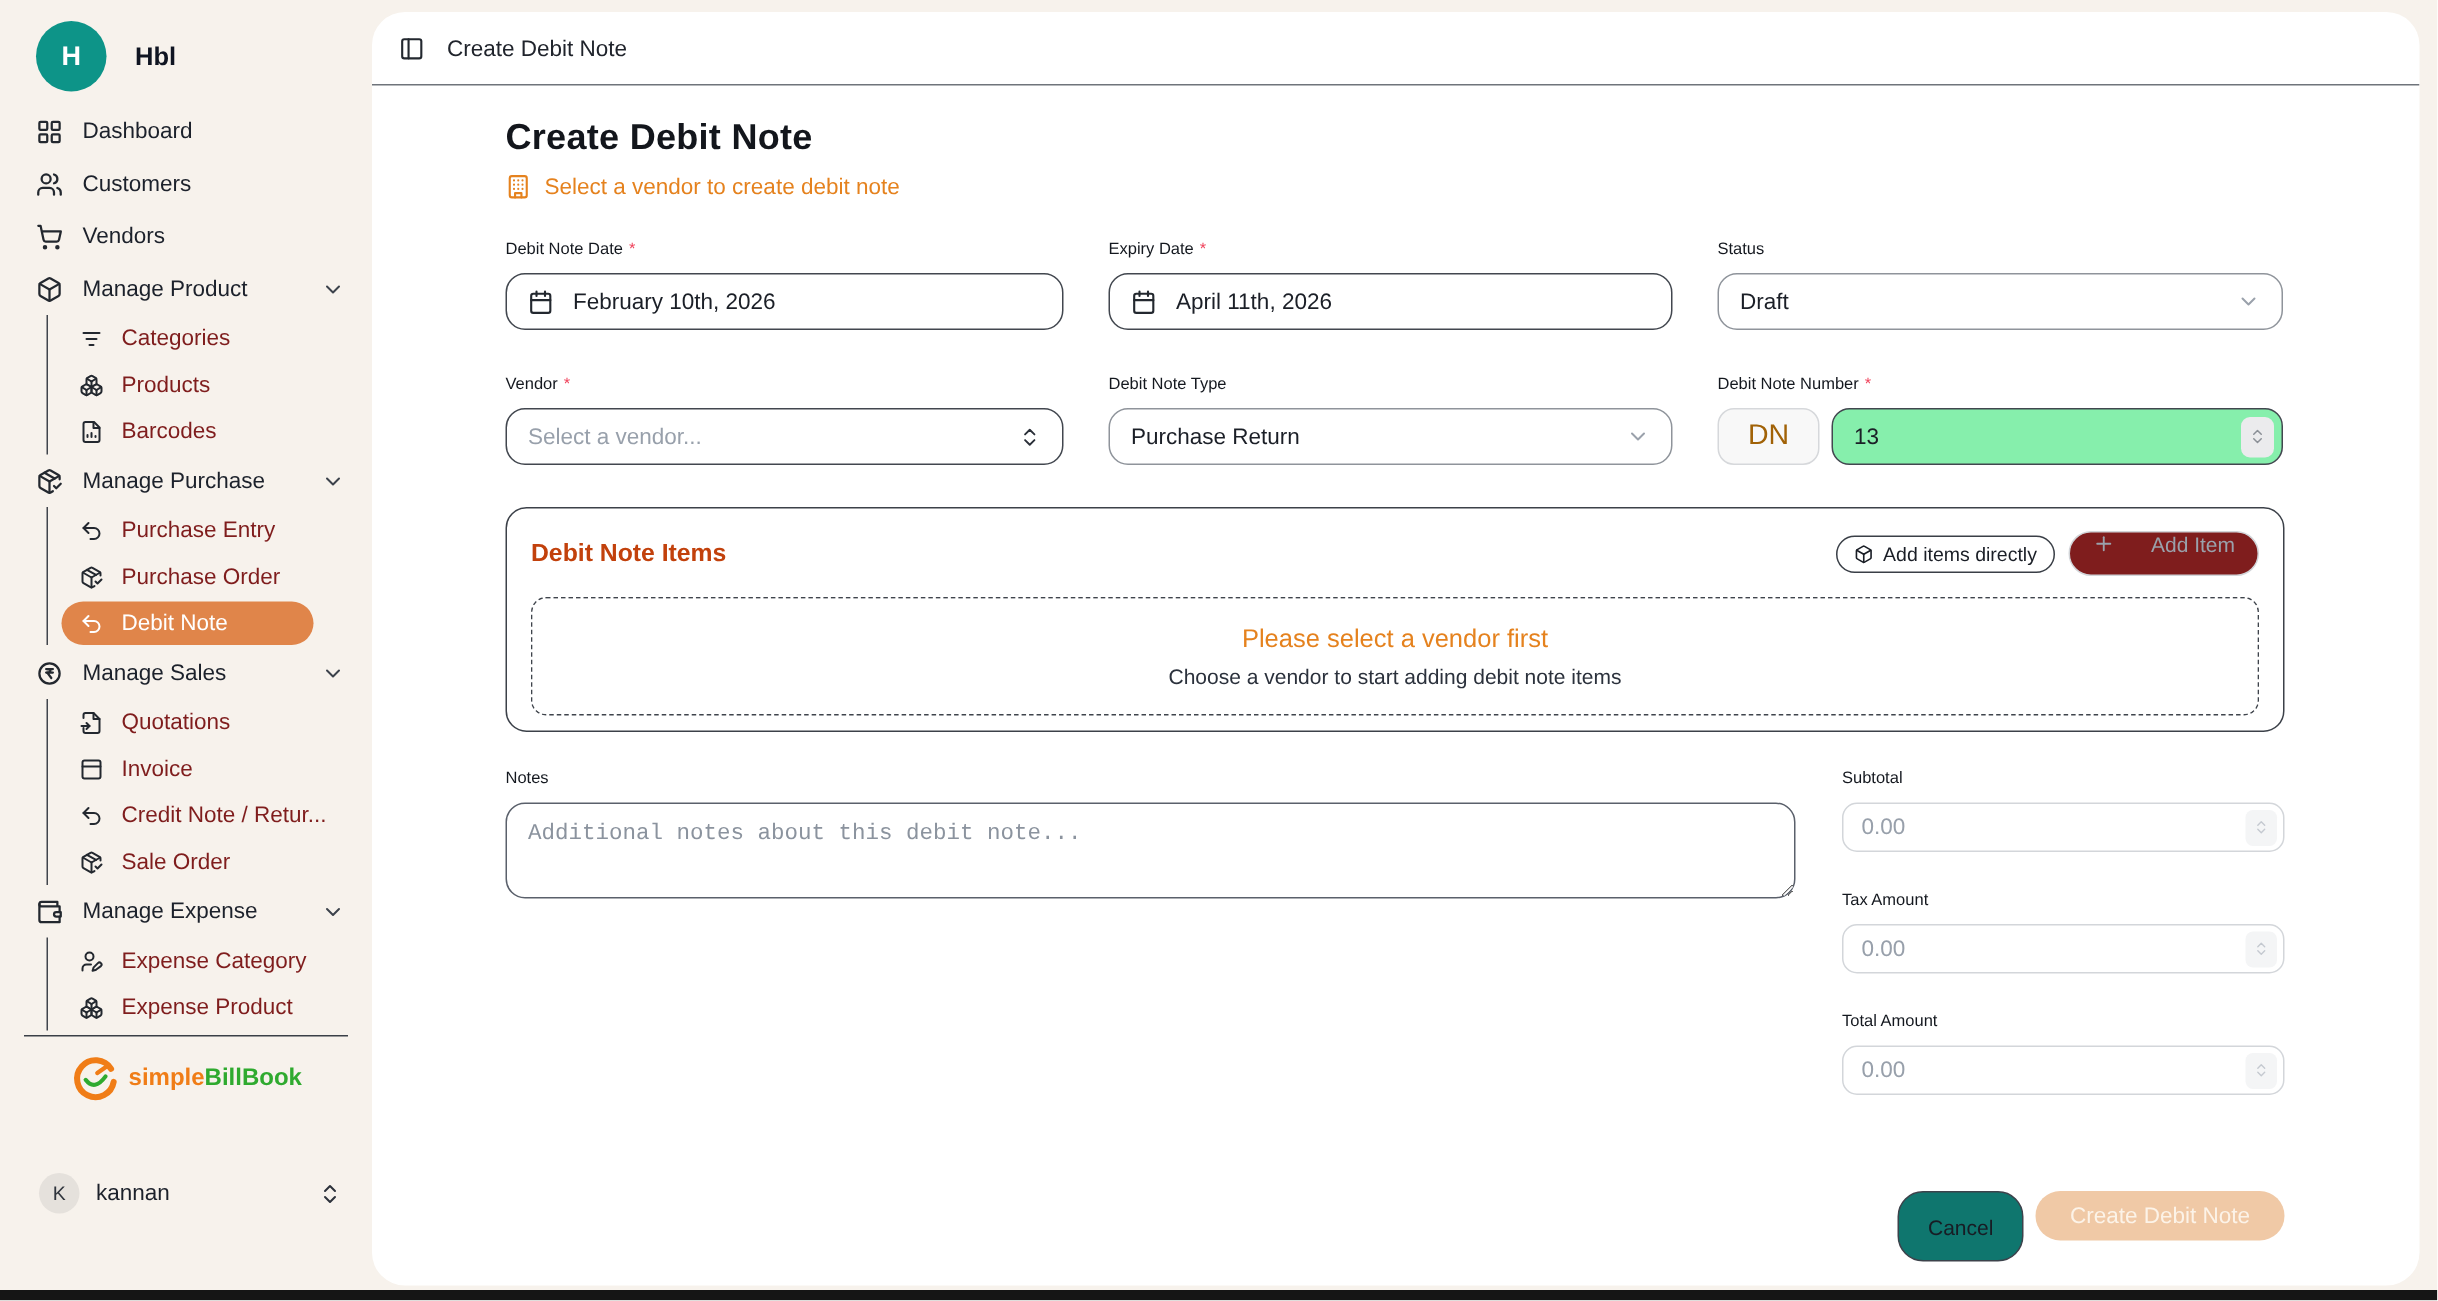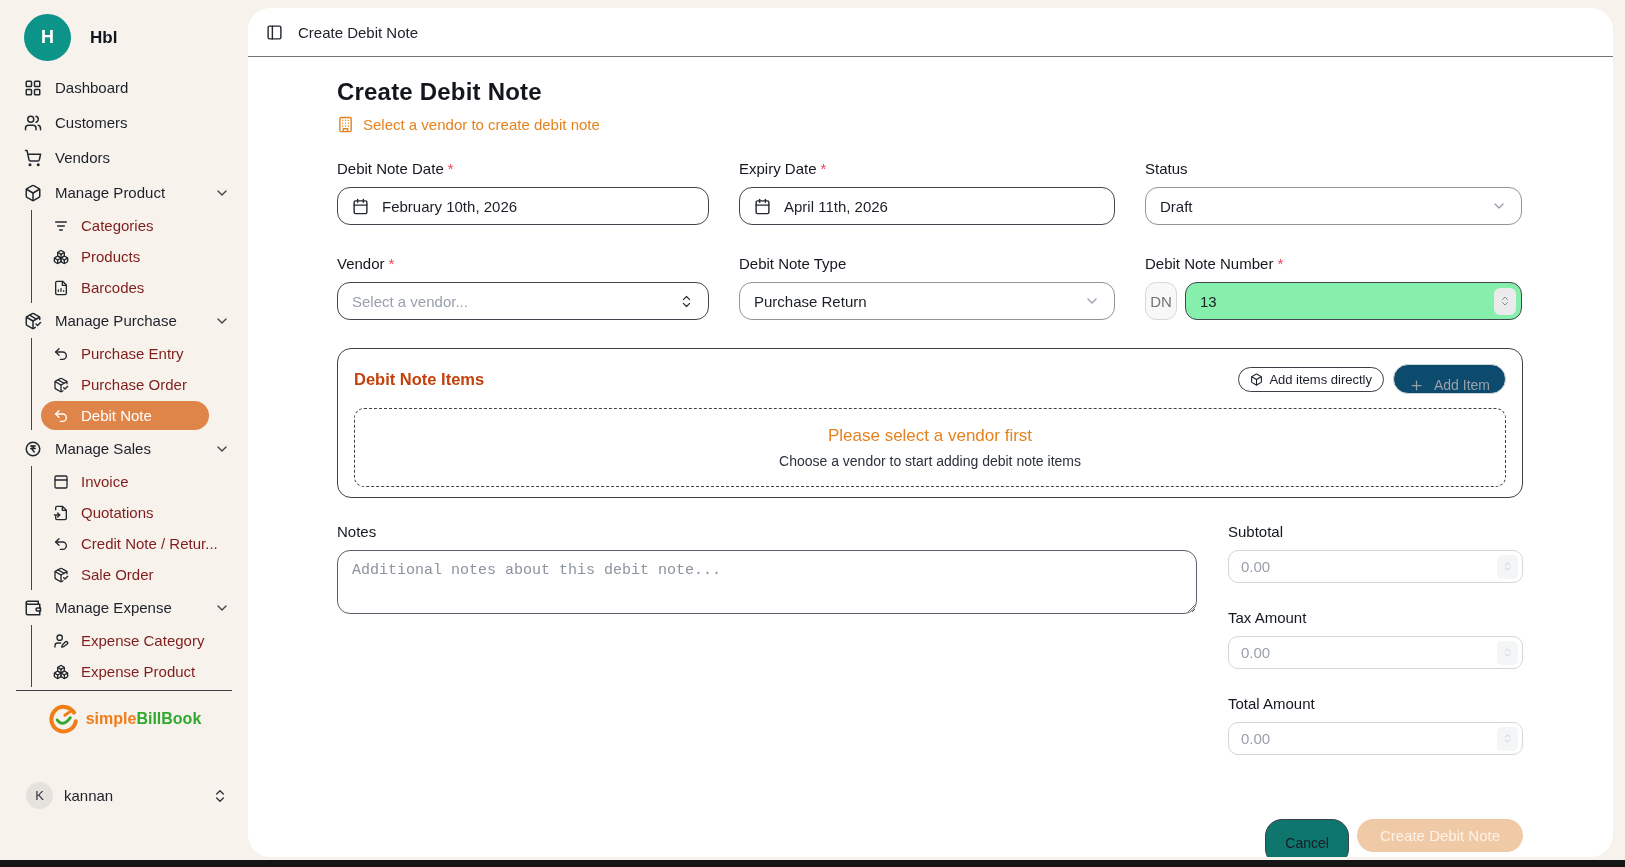--- a/index.html
+++ b/index.html
@@ -50,54 +50,54 @@
   .topbar .ic { width:17px; height:17px; color:#23282f; }
   .topbar-title { font-size:15px; color:#20242c; }
 
   .content { padding:21px 90px 0 89px; }
   .page-title { font-size:24px; font-weight:700; color:#13161c; margin-bottom:10px; letter-spacing:.2px; }
   .page-subtitle { display:flex; align-items:center; gap:9px; font-size:15px;
     color:var(--accent-text,#e5821e); margin-bottom:27px; }
   .page-subtitle .ic { width:17px; height:17px; }
 
   .grid3 { display:grid; grid-template-columns:372px 376px 377px; column-gap:30px; row-gap:30px; }
-  .field-label { display:flex; gap:4px; font-size:15px; color:#14181f; margin-bottom:10px;text-align:center; }
+  .field-label { display:flex; gap:4px; font-size:11px; color:#14181f; margin-bottom:10px;text-align:center; }
   .req { color:#f0435c; }
   .ctl { height:38px; border-radius:13px; display:flex; align-items:center; padding:0 14px;
     font-size:15px; background:#fff; color:#1b1f27; position:relative; }
   .ctl.dark { border:1.4px solid #42474f; }
   .ctl.light { border:1px solid #8f949b; }
   .ctl .cal { width:17px; height:17px; color:#23282f; margin-right:13px; }
   .ctl .tail { margin-left:auto; display:flex; align-items:center; }
   .ctl .sel-chev { width:16px; height:16px; color:#9aa1ab; }
   .ctl .updown-dark { width:15px; height:15px; color:#2b3039; }
   .ph { color:#98a0ab; }
 
   .numrow { display:flex; align-items:center; }
-  .prefix-chip { width:32px; height:38px; border:1px solid #d6d8db; background:#f8f8f8; border-radius:11px;
-    color:#737373; font-size:15px; display:flex; align-items:center; justify-content:center; margin-right:8px; }
+  .prefix-chip { width:68px; height:38px; border:1px solid #d6d8db; background:#f8f8f8; border-radius:11px;
+    color:#a16207; font-size:19px; display:flex; align-items:center; justify-content:center; margin-right:8px; }
   .num-input { flex:1; height:38px; border:1.4px solid #42474f; border-radius:12px; font-size:15px;
     color:#1b1f27; padding:0 36px 0 14px; width:100%; font-family:inherit; outline:none; background:#86efac; }
   .numwrap { position:relative; flex:1; }
   .stepper { position:absolute; right:6px; top:5.5px; width:22px; height:27px; background:#ebebed;
     border-radius:6px; color:#8b9097; display:flex; align-items:center; justify-content:center; }
   .stepper .ic { width:12px; height:12px; }
 
   
   .items-card { margin-top:28px; border:1.3px solid #3c4149; border-radius:14px; padding:15px 16px 16px;
     height:150px; }
   .items-head { display:flex; align-items:center; }
   .items-title { font-size:16.5px; font-weight:700; color:#c2410c; }
   .items-actions { margin-left:auto; display:flex; align-items:center; gap:9px; }
   .btn-add-direct { display:flex; align-items:center; gap:6px; height:25px; padding:0 11px;
     border:1px solid #3a3f47; border-radius:13px; background:#fff; font-size:13px; color:#1a1e26;
     font-family:inherit; cursor:pointer; }
   .btn-add-direct .ic { width:13px; height:13px; }
-  .btn-add-item { display:flex; align-items:flex-end; gap:10px; height:30px; padding:0 15px;
-    border:1px solid #d2d5d9; border-radius:15px; background:#0c4a6e; font-size:14px; color:#9aa1ab;
+  .btn-add-item { display:flex; align-items:flex-start; gap:24px; height:30px; padding:0 15px;
+    border:1px solid #d2d5d9; border-radius:15px; background:#7f1d1d; font-size:14px; color:#9aa1ab;
     font-family:inherit; cursor:pointer; }
   .btn-add-item .ic { width:15px; height:15px; }
   .items-empty { margin-top:14px; border:1.2px dashed #3f444c; border-radius:10px; height:79px;
     display:flex; flex-direction:column; align-items:center; justify-content:center; gap:7px; }
   .empty-title { font-size:17px; color:var(--accent-text,#e5821e); }
   .empty-sub { font-size:14px; color:#2b313c; }
 
   
   .bottom-grid { margin-top:25px; display:flex; gap:31px; }
   .notes-col { width:860px; }
@@ -290,36 +290,36 @@
           <span class="i chev">
             <svg viewBox="0 0 24 24" fill="none" stroke="currentColor" stroke-width="2" stroke-linecap="round" stroke-linejoin="round">
               <path d="m6 9 6 6 6-6"></path>
             </svg>
           </span>
         </div>
         <div class="nav-children">
           <div class="nav-child">
             <span class="i ic">
               <svg viewBox="0 0 24 24" fill="none" stroke="currentColor" stroke-width="2" stroke-linecap="round" stroke-linejoin="round">
-                <rect x="3" y="3" width="18" height="18" rx="2"></rect>
-                <path d="M3 9h18"></path>
-              </svg>
-            </span>
-            <span>Invoice</span>
-          </div>
-          <div class="nav-child">
-            <span class="i ic">
-              <svg viewBox="0 0 24 24" fill="none" stroke="currentColor" stroke-width="2" stroke-linecap="round" stroke-linejoin="round">
                 <path d="M4 7V4a2 2 0 0 1 2-2h8l6 6v12a2 2 0 0 1-2 2H6a2 2 0 0 1-2-2v-3"></path>
                 <path d="M14 2v6h6"></path>
                 <path d="M2 15h8"></path>
                 <path d="m7 12 3 3-3 3"></path>
               </svg>
             </span>
             <span>Quotations</span>
+          </div>
+          <div class="nav-child">
+            <span class="i ic">
+              <svg viewBox="0 0 24 24" fill="none" stroke="currentColor" stroke-width="2" stroke-linecap="round" stroke-linejoin="round">
+                <rect x="3" y="3" width="18" height="18" rx="2"></rect>
+                <path d="M3 9h18"></path>
+              </svg>
+            </span>
+            <span>Invoice</span>
           </div>
           <div class="nav-child">
             <span class="i ic">
               <svg viewBox="0 0 24 24" fill="none" stroke="currentColor" stroke-width="2" stroke-linecap="round" stroke-linejoin="round">
                 <path d="M9 14 4 9l5-5"></path>
                 <path d="M4 9h10.5a5.5 5.5 0 0 1 5.5 5.5 5.5 5.5 0 0 1-5.5 5.5H11"></path>
               </svg>
             </span>
             <span>Credit Note / Retur...</span>
           </div>

